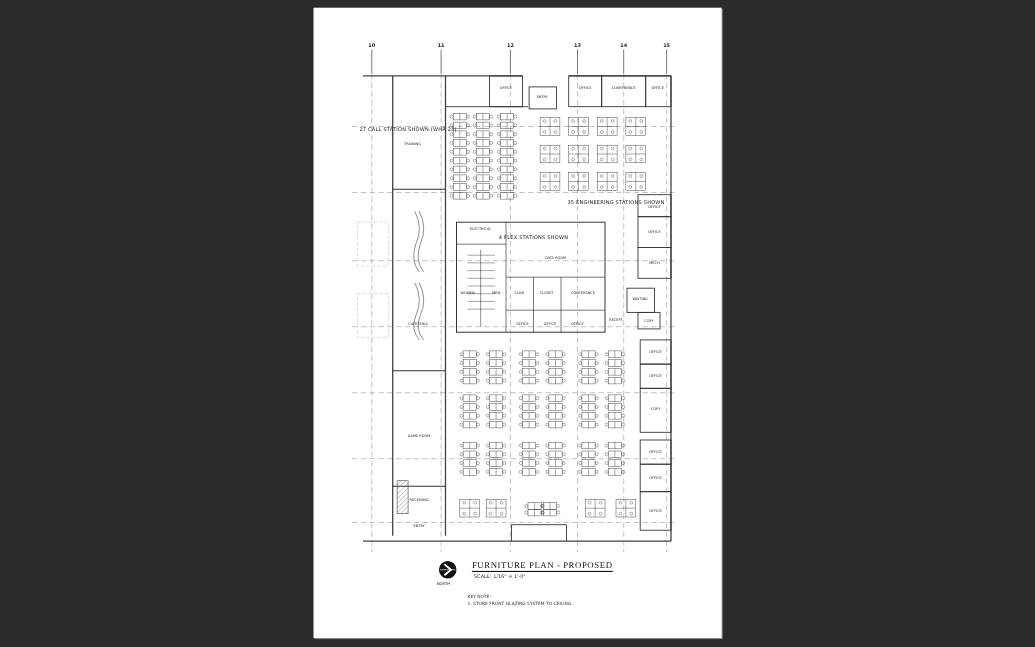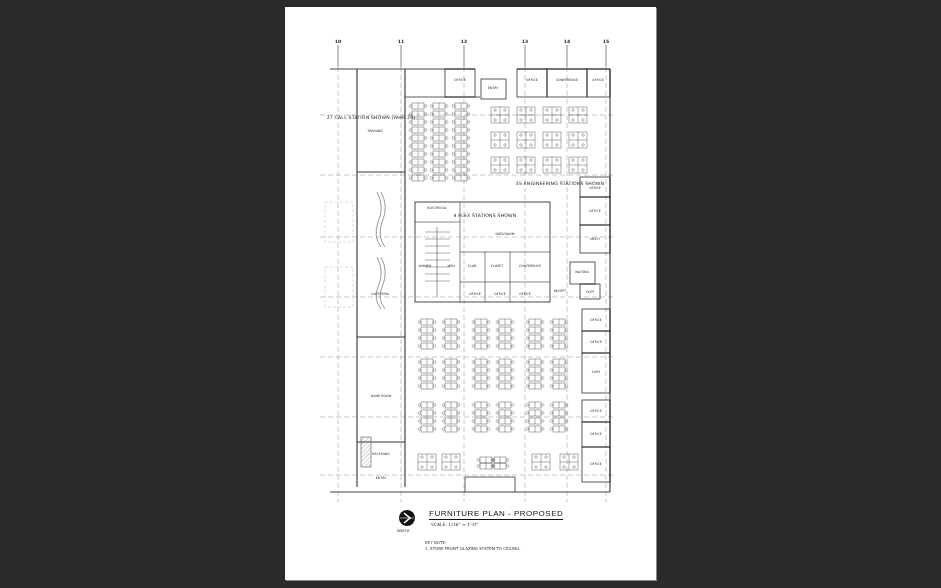--- a/index.html
+++ b/index.html
@@ -5,21 +5,21 @@
   html,body{margin:0;padding:0;}
   body{width:941px;height:588px;background:#2b2b2b;position:relative;overflow:hidden;font-family:"Liberation Sans",sans-serif;}
   .page{position:absolute;left:285px;top:7px;width:371px;height:573px;background:#fff;box-shadow:1px 1px 0 #888;}
   .plan{position:absolute;left:0;top:0;}
   .lbl{font-family:"DejaVu Sans",sans-serif;font-size:3.2px;fill:#222;text-anchor:middle;}
   .lblb{font-family:"DejaVu Sans",sans-serif;font-size:4.6px;fill:#222;text-anchor:middle;letter-spacing:0.2px;}
   .grid{font-family:"DejaVu Sans",sans-serif;font-size:4.5px;fill:#222;text-anchor:middle;font-weight:bold;}
   .title-block{position:absolute;left:110px;top:496px;width:250px;height:70px;}
   .north{position:absolute;left:4px;top:7px;width:16px;height:16px;border-radius:50%;background:#111;}
   .north-lbl{position:absolute;left:2px;top:26px;font-size:3.5px;color:#222;font-family:"DejaVu Sans",sans-serif;}
-  .ttl{position:absolute;left:34px;top:6px;font-family:Liberation Sans, sans-serif;font-size:8px;color:#111;letter-spacing:0.5px;border-bottom:1px solid #111;padding-bottom:1px;white-space:nowrap;}
+  .ttl{position:absolute;left:34px;top:6px;font-family:Liberation Serif, serif;font-size:8px;color:#111;letter-spacing:0.5px;border-bottom:1px solid #111;padding-bottom:1px;white-space:nowrap;}
   .scale{position:absolute;left:36px;top:19px;font-family:"DejaVu Sans",sans-serif;font-size:4.5px;color:#333;white-space:nowrap;}
   .kn{position:absolute;left:30px;top:37px;font-family:"DejaVu Sans",sans-serif;font-size:4px;color:#333;}
   .kn1{position:absolute;left:30px;top:43px;font-family:"DejaVu Sans",sans-serif;font-size:4px;color:#333;white-space:nowrap;}
 </style>
 </head>
 <body>
 
 <div class="page">
   <svg class="plan" width="371" height="500" viewBox="0 0 371 500">
     <g stroke="#333" fill="none" stroke-width="0.6">

